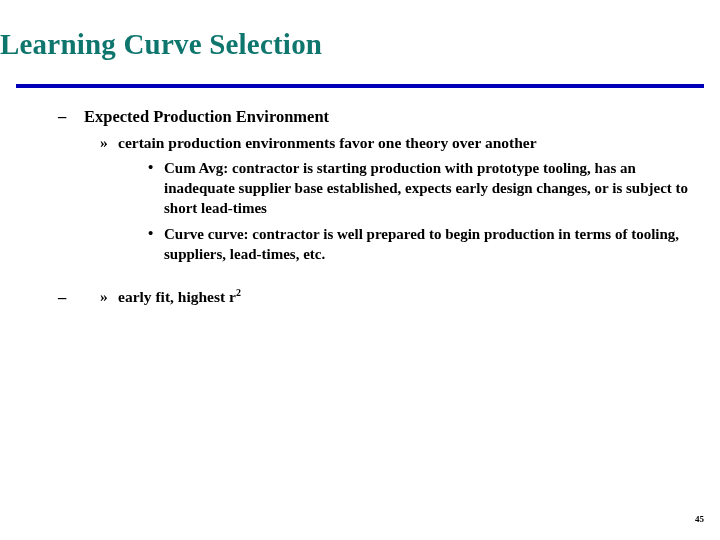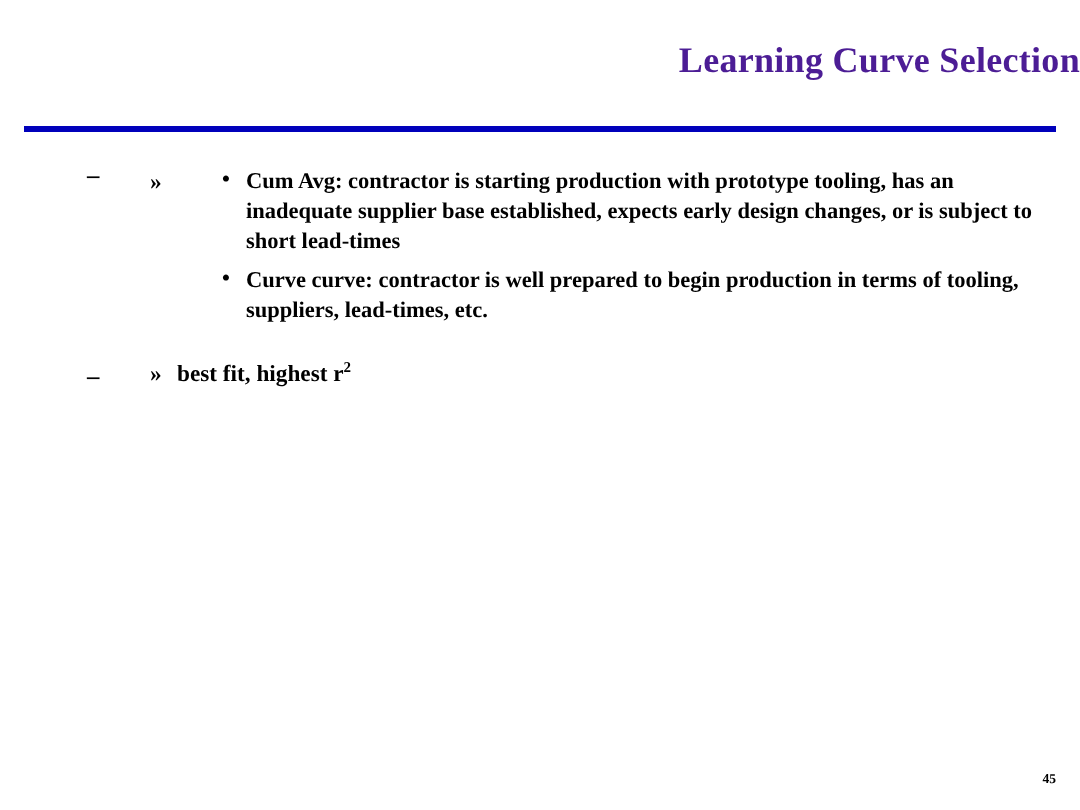--- a/index.html
+++ b/index.html
@@ -19,25 +19,25 @@
     position: relative;
     width: 720px;
     height: 540px;
     box-sizing: border-box;
   }
   .slide-title {
     position: absolute;
     top: 28px;
     left: 0;
     width: 720px;
-    text-align: right;
+    text-align: left;
     font-family: "Liberation Serif", serif;
-    font-size: 24px;
+    font-size: 29px;
     font-weight: bold;
-    color: #4c1d95;
+    color: #0f766e;
     letter-spacing: 0.2px;
   }
   .title-rule {
     position: absolute;
     top: 84px;
     left: 16px;
     width: 688px;
     height: 4px;
     background: #0000bb;
   }
@@ -116,42 +116,44 @@
 
 <div class="slide">
 
   <div class="slide-title">Learning Curve Selection</div>
   <div class="title-rule"></div>
 
   <div class="body-area">
 
     <div class="lvl1">
       <span class="dash">–</span>
+      <span>Expected Production Environment</span>
     </div>
 
     <div class="lvl2">
       <span class="guil">»</span>
+      <span>certain production environments favor one theory over another</span>
     </div>
 
     <div class="lvl3">
       <span class="dot">•</span>
       <span>Cum Avg:  contractor is starting production with prototype tooling, has an inadequate supplier base established, expects early design changes, or is subject to short lead-times</span>
     </div>
 
     <div class="lvl3">
       <span class="dot">•</span>
       <span>Curve curve:  contractor is well prepared to begin production in terms of tooling, suppliers, lead-times, etc.</span>
     </div>
 
     <div class="lvl1 gap-block">
       <span class="dash">–</span>
     </div>
 
     <div class="lvl2">
       <span class="guil">»</span>
-      <span>best fit, highest r</span><span class="sup">2</span>
+      <span>early fit, highest r</span><span class="sup">2</span>
     </div>
 
   </div>
 
   <div class="page-number">45</div>
 
 </div>
 
 </body></html>

